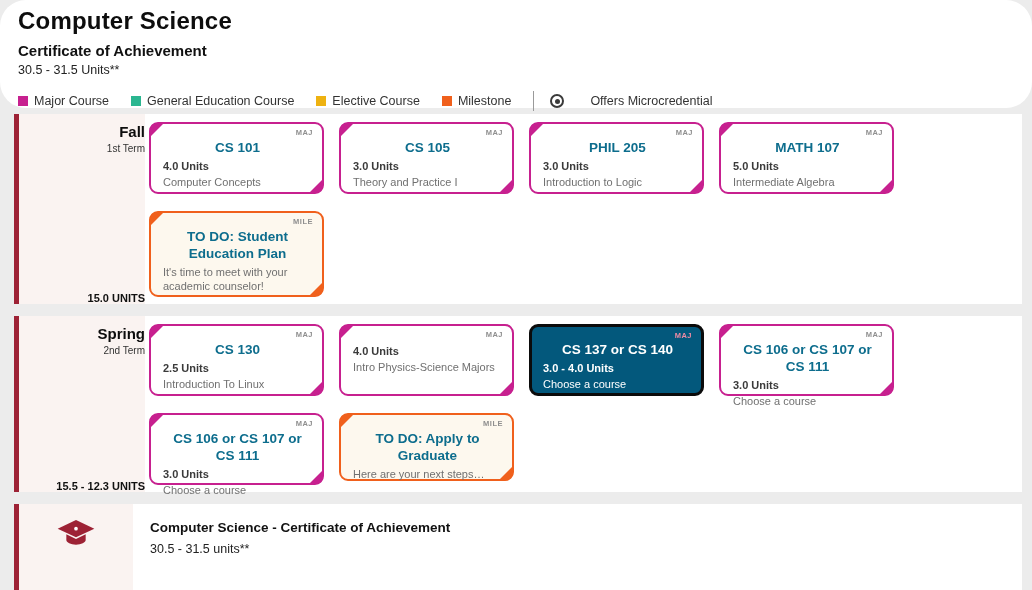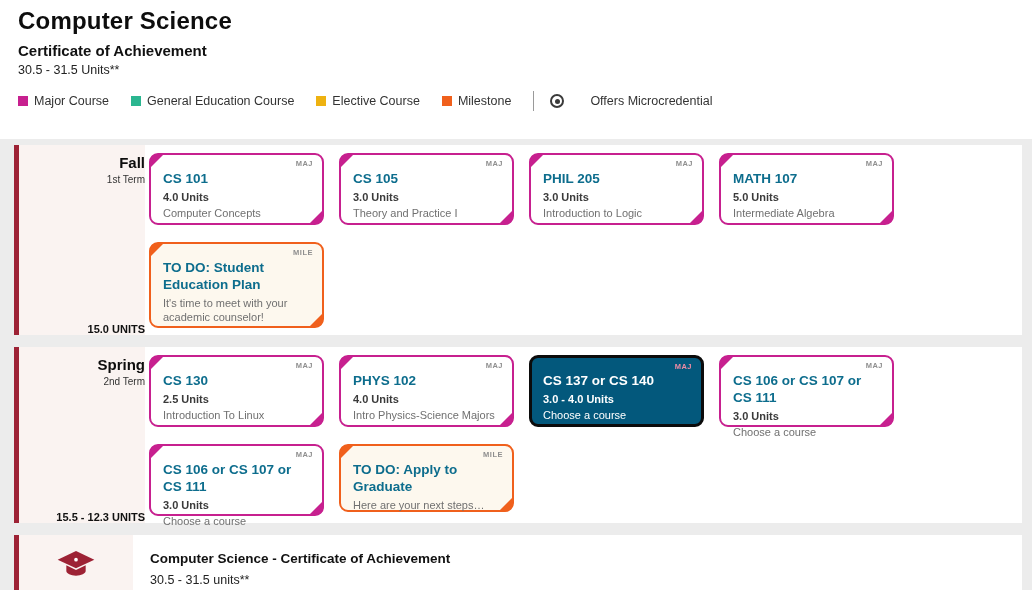--- a/index.html
+++ b/index.html
@@ -2,21 +2,21 @@
 <html><head>
 <meta charset="utf-8">
 <style>
   * { margin:0; padding:0; box-sizing:border-box; }
   html,body {
     width:1032px; height:590px; overflow:hidden;
     background:#ececec;
     font-family:"Liberation Sans", sans-serif;
   }
   
-  .header { background:#fff; height:139px; padding:7px 18px 0 18px; }
+  .header { background:#fff; height:108px; padding:7px 18px 0 18px;border-radius:26px; }
   .page-title { font-size:24px; font-weight:bold; color:#0d0d0d; letter-spacing:0.2px; }
   .page-subtitle { font-size:15px; font-weight:bold; color:#111; margin-top:7px; }
   .page-units { font-size:12.5px; color:#222; margin-top:4px; }
   .legend { display:flex; align-items:center; margin-top:14px; font-size:12.5px; color:#333; }
   .legend-item { display:flex; align-items:center; margin-right:22px; }
   .legend-swatch { width:10px; height:10px; margin-right:6px; display:inline-block; }
   .sw-major { background:#c7208f; }
   .sw-gened { background:#2bb690; }
   .sw-elective { background:#eeb211; }
   .sw-milestone { background:#f0601c; }
@@ -47,21 +47,21 @@
   .card.milestone { --c:#f0601c; background:#fdf8ee; height:86px; }
   .card.milestone.short { height:68px; }
   .card::before { content:""; position:absolute; top:-1px; left:-1px; width:0; height:0;
     border-top:14px solid var(--c); border-right:14px solid transparent;
     border-top-left-radius:7px; }
   .card::after { content:""; position:absolute; bottom:-1px; right:-1px; width:0; height:0;
     border-bottom:14px solid var(--c); border-left:14px solid transparent;
     border-bottom-right-radius:7px; }
   .tag { position:absolute; top:4px; right:9px; font-size:7.5px; font-weight:bold;
     color:#8f8f8f; letter-spacing:0.5px; }
-  .card-title { font-size:13.5px; font-weight:bold; color:#0d6d8d; line-height:17px; }
+  .card-title { font-size:13.5px; font-weight:bold; color:#0d6d8d; line-height:17px;text-align:center; }
   .card-units { font-size:11px; font-weight:bold; color:#3a3a3a; margin-top:4px; }
   .card-desc { font-size:11px; color:#707070; margin-top:3px; line-height:14px; }
   .card.selected { background:#03587c; border:3px solid #0b0b0b; --c:transparent;
     padding:14px 9px 0 11px; }
   .card.selected .card-title, .card.selected .card-units,
   .card.selected .card-desc { color:#fff; }
   .card.selected .tag { color:#ee8ba4; }
   
   .footer-row { display:flex; width:1008px; background:#fff; height:90px; margin-top:5px; }
   .footer-side { width:114px; background:#faf3f1; flex:none; display:flex;
@@ -159,21 +159,20 @@
     <div class="term-cards">
       <div class="card-row">
         <div class="card major">
           <span class="tag">MAJ</span>
           <div class="card-title">CS 130</div>
           <div class="card-units">2.5 Units</div>
           <div class="card-desc">Introduction To Linux</div>
         </div>
         <div class="card major">
           <span class="tag">MAJ</span>
-          <div class="card-title">PHYS 102</div>
           <div class="card-units">4.0 Units</div>
           <div class="card-desc">Intro Physics-Science Majors</div>
         </div>
         <div class="card major selected">
           <span class="tag">MAJ</span>
           <div class="card-title">CS 137 or CS 140</div>
           <div class="card-units">3.0 - 4.0 Units</div>
           <div class="card-desc">Choose a course</div>
         </div>
         <div class="card major">

